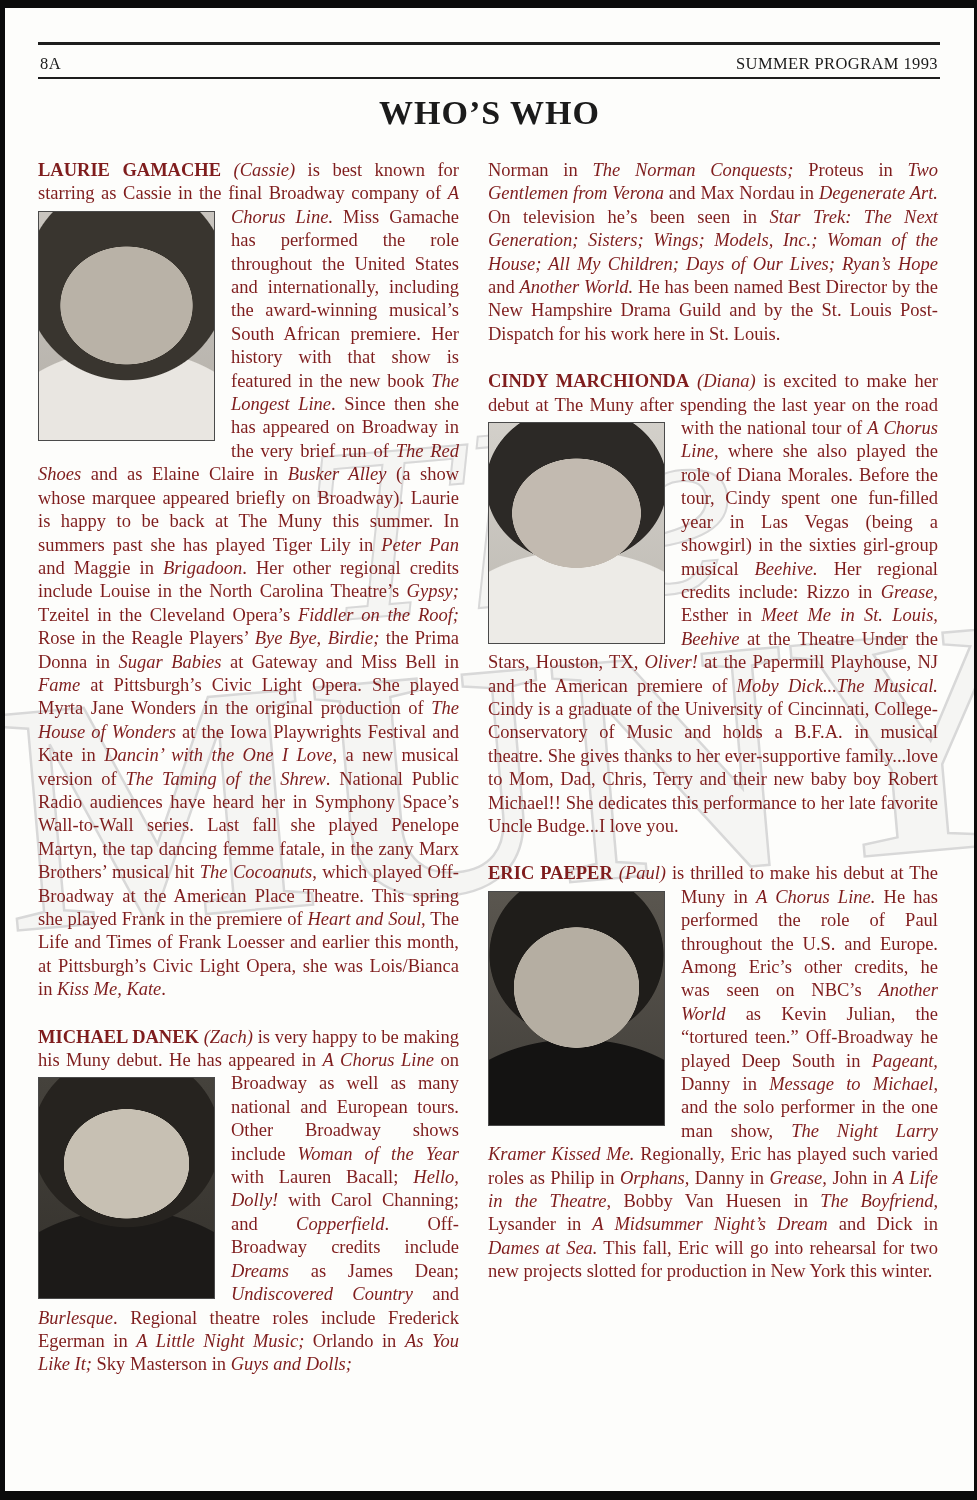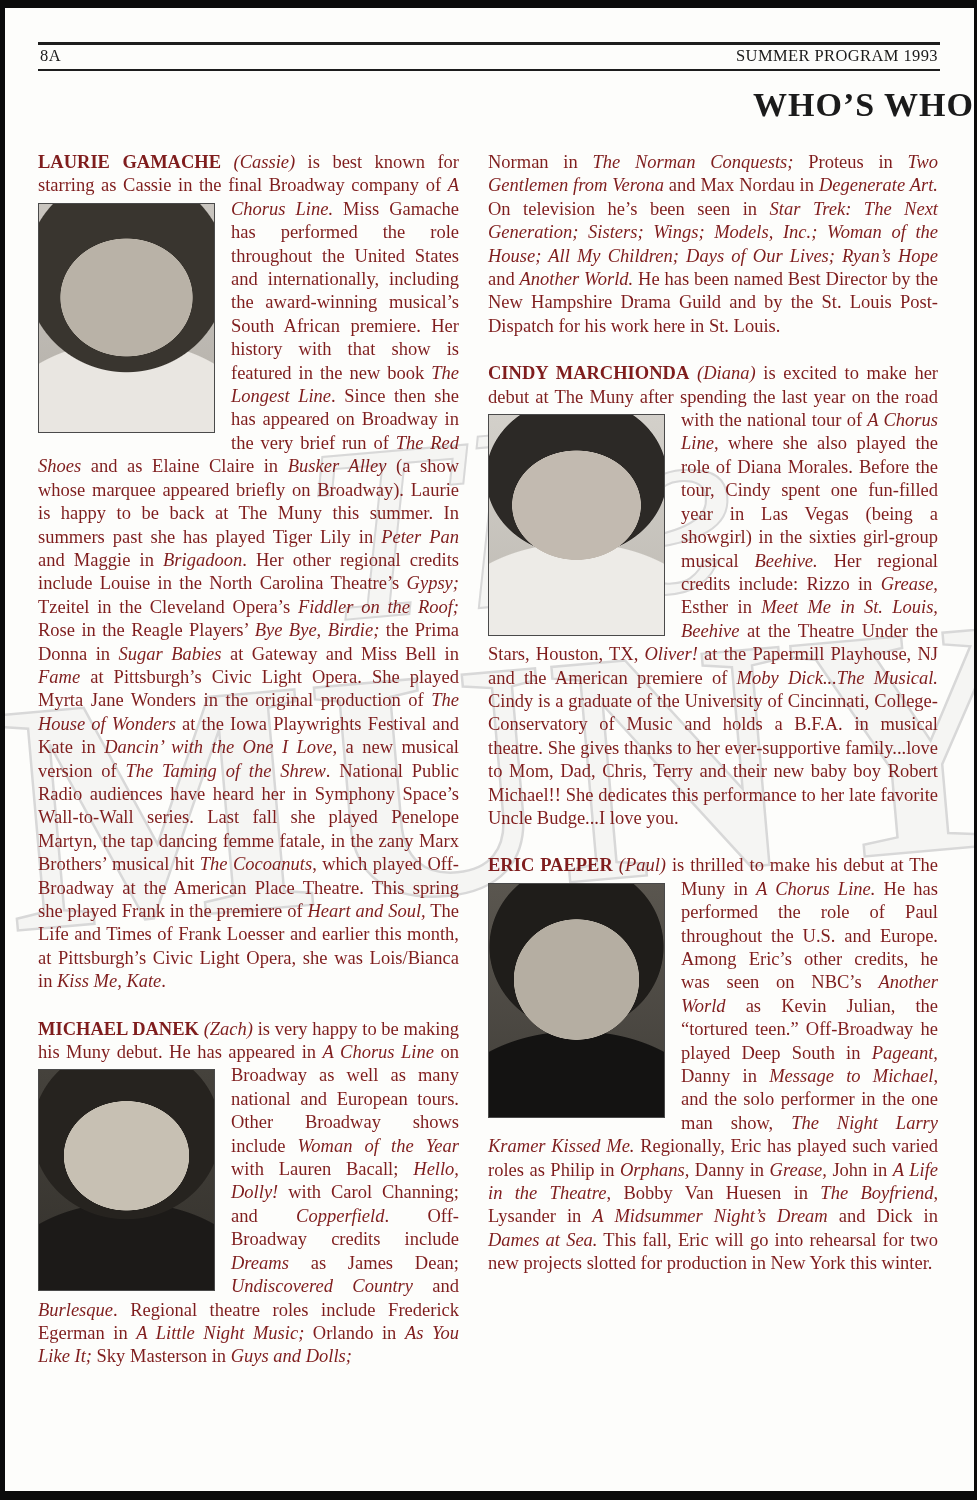--- a/index.html
+++ b/index.html
@@ -4,27 +4,27 @@
 <style>
   html,body { margin:0; padding:0; background:#ffffff; }
   .page {
     position:relative; width:977px; height:1500px; box-sizing:border-box;
     background:#fdfdfb; overflow:hidden; color:#1b1b1b;
     border-top:8px solid #0b0b0b; border-left:5px solid #0b0b0b;
     border-right:3px solid #0b0b0b; border-bottom:9px solid #0b0b0b;
     font-family:"Liberation Serif", serif;
   }
   .header {
-    margin:34px 34px 0 33px; padding:1px 2px 3px;
+    margin:34px 34px 0 33px; padding:9px 2px 3px;
     border-top:3px solid #1d1d1d; border-bottom:2px solid #1d1d1d;
     display:flex; justify-content:space-between; align-items:baseline;
     font-size:16.5px; letter-spacing:0.4px;
   }
   .title {
-    text-align:right; font-size:34px; font-weight:bold;
+    text-align:center; font-size:34px; font-weight:bold;
     margin:15px 0 0 0; letter-spacing:1px; position:relative; z-index:2;
   }
   .columns {
     display:flex; gap:29px; margin:15px 36px 0 33px;
     position:relative; z-index:2;
   }
   .col-left { width:421px; flex:none; }
   .col-right { flex:1; min-width:0; }
   p.bio {
     margin:12px 0 24px 0; text-align:justify; font-size:18.5px;

